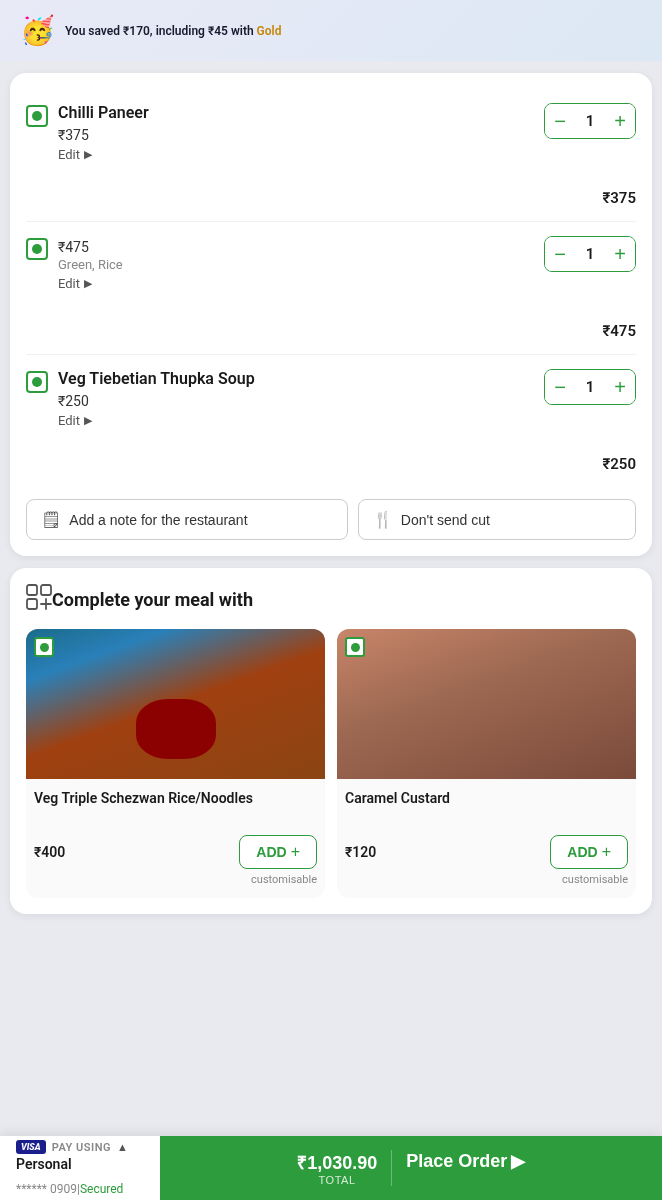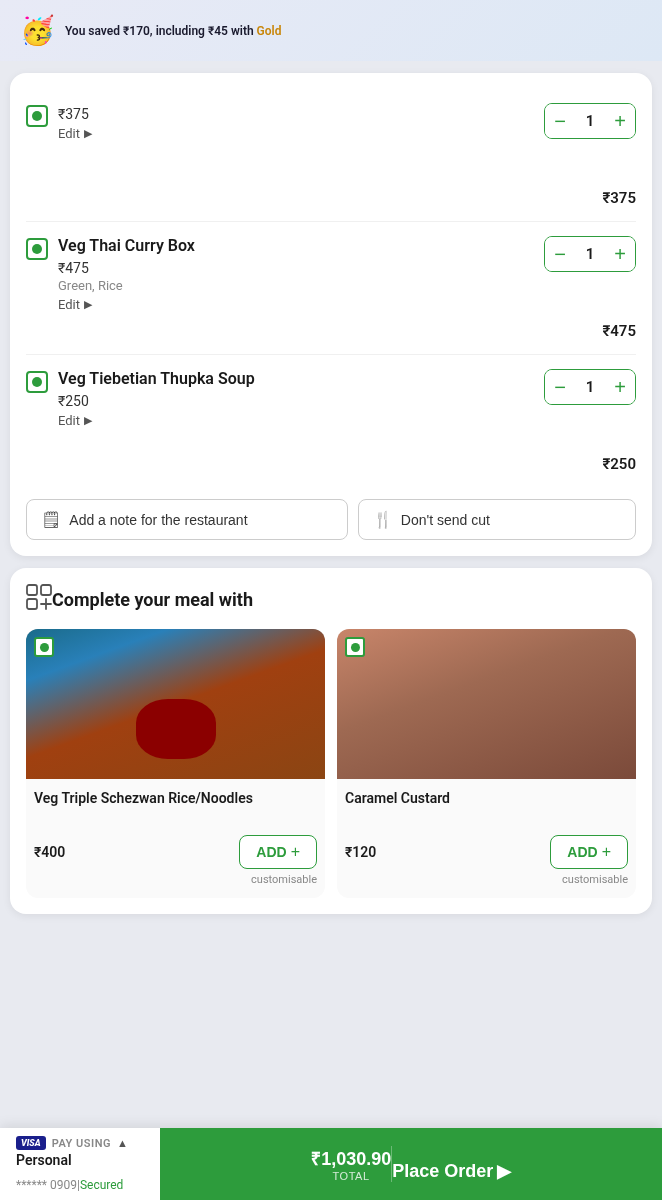--- a/index.html
+++ b/index.html
@@ -281,21 +281,21 @@
       margin-top: 4px;
     }
 
     
     .bottom-bar {
       position: fixed;
       bottom: 0;
       width: 662px;
       display: flex;
       align-items: stretch;
-      height: 72px;
+      height: 64px;
       background: #fff;
       box-shadow: 0 -2px 12px rgba(0,0,0,0.1);
     }
     .pay-section {
       display: flex;
       flex-direction: column;
       justify-content: center;
       padding: 0 16px;
       flex: 0 0 auto;
       min-width: 160px;
@@ -365,22 +365,22 @@
     .place-order-label {
       font-size: 18px;
       font-weight: 700;
       display: flex;
       align-items: center;
       gap: 4px;
     }
 
     .place-order-inner {
       display: flex;
-      align-items: flex-end;
-      gap: 0;
+      align-items: flex-start;
+      gap: 14px;
     }
     .divider-v {
       width: 1px;
       height: 36px;
       background: rgba(255,255,255,0.3);
     }
 
     
     .food-art-1 {
       width: 100%;
@@ -417,20 +417,21 @@
   </span>
 </div>
 
 <div class="cart-card">
 
   <div class="cart-item">
     <div class="veg-icon">
         <div class="dot"></div>
       </div>
     <div class="item-info">
+      <div class="item-name">Chilli Paneer</div>
       <div class="item-price">₹375</div>
       <div class="item-edit">
         <span>Edit</span>
         <span class="arrow">▶</span>
       </div>
     </div>
     <div class="item-right">
       <div class="qty-controls">
         <button class="qty-btn">−</button>
         <span class="qty-num">1</span>
@@ -438,21 +439,20 @@
       </div>
       <div class="item-total">₹375</div>
     </div>
   </div>
 
   <div class="cart-item">
     <div class="veg-icon">
         <div class="dot"></div>
       </div>
     <div class="item-info">
-      <div class="item-name">Veg Thai Curry Box</div>
       <div class="item-price">₹475</div>
       <div class="item-variant">Green, Rice</div>
       <div class="item-edit">
         <span>Edit</span>
         <span class="arrow">▶</span>
       </div>
     </div>
     <div class="item-right">
       <div class="qty-controls">
         <button class="qty-btn">−</button>

